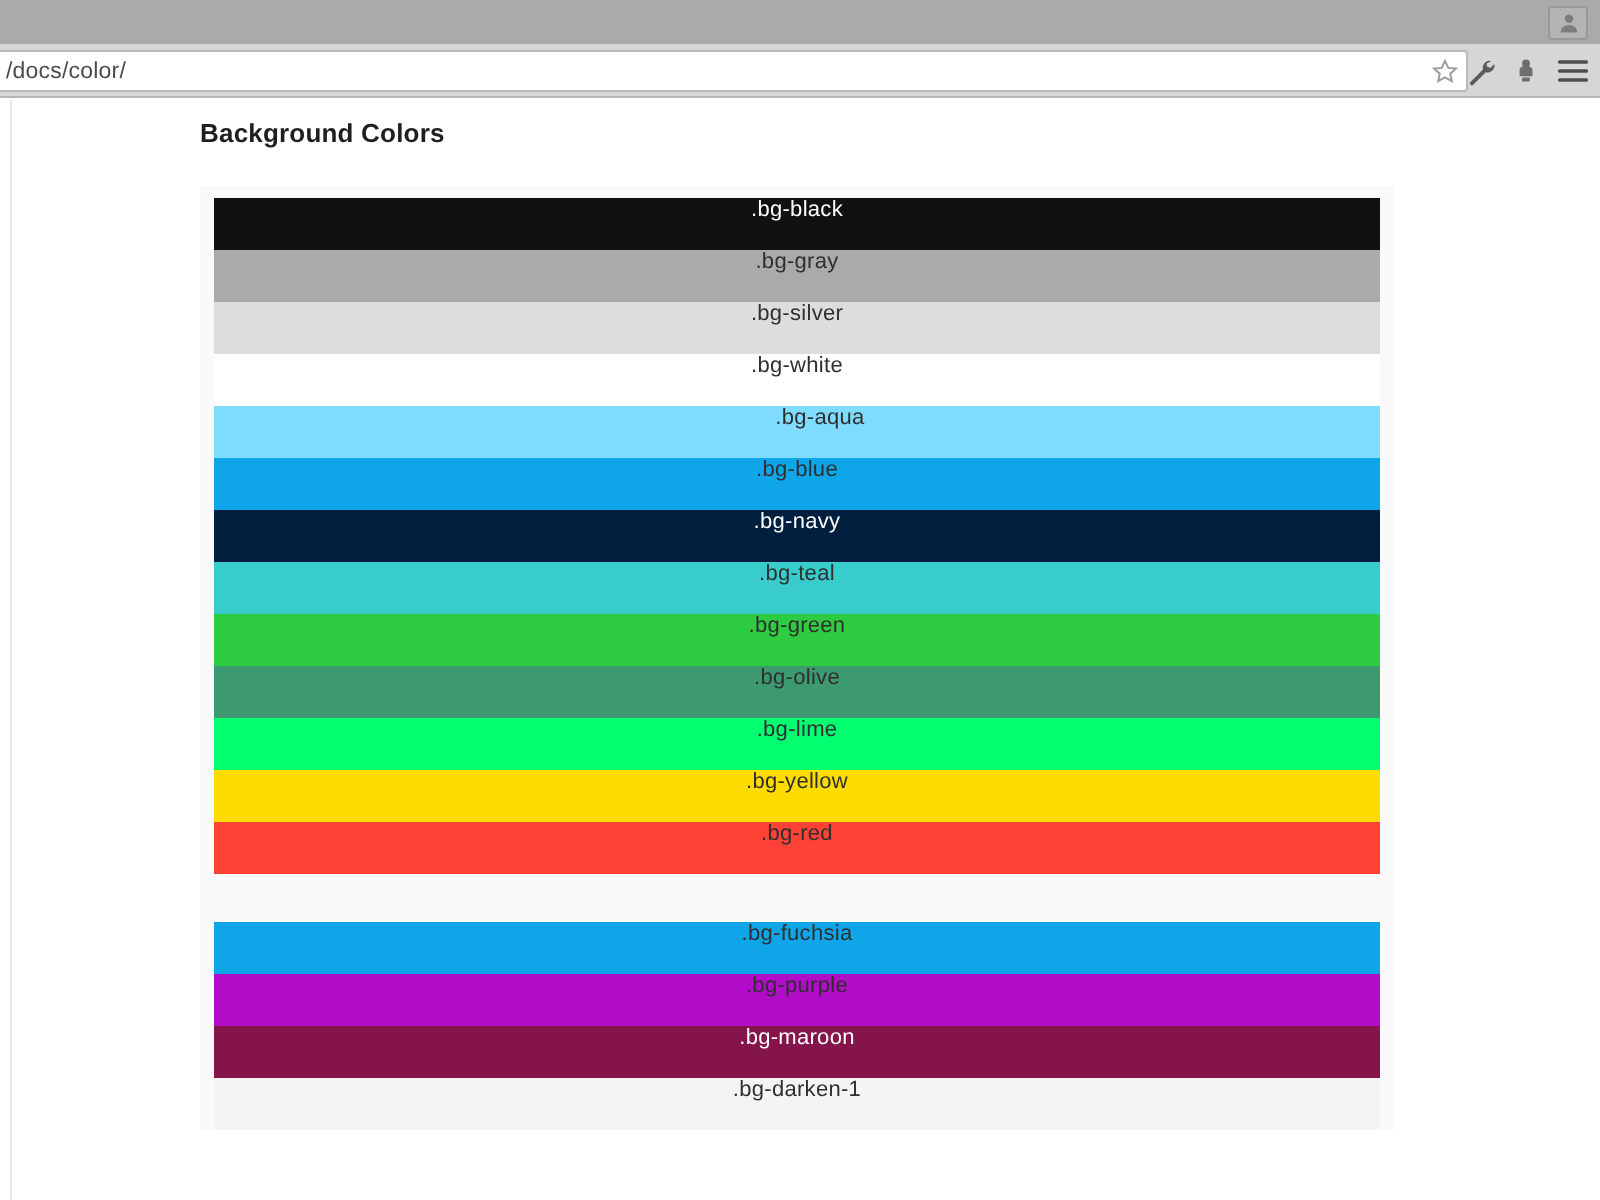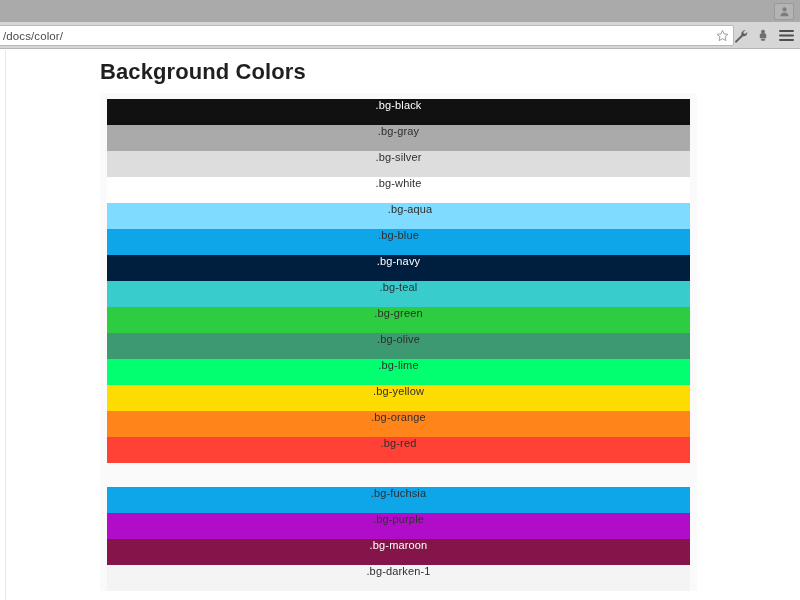--- a/index.html
+++ b/index.html
@@ -57,21 +57,21 @@
     width: 800px; height: 550px;
     background: #ffffff; overflow: hidden;
   }
   #page-edge {
     position: absolute; left: 5px; top: 0; bottom: 0;
     width: 1px; background: #e9e9e9;
   }
 
   #page-title {
     position: absolute; left: 100px; top: 9px;
-    font-size: 22px; font-weight: bold; color: #1f1f1f;
+    font-size: 13px; font-weight: bold; color: #1f1f1f;
     letter-spacing: .1px;
   }
 
   #swatch-container {
     position: absolute; left: 100px; top: 43px;
     width: 597px;
     background: #fafafa;
     padding: 6px 7px 0 7px;
   }
 
@@ -165,23 +165,20 @@
         </div>
         <div class="swatch" style="background: rgb(61, 153, 112); color: rgb(47, 47, 47);">
           <span>.bg-olive</span>
         </div>
         <div class="swatch" style="background: rgb(1, 255, 112); color: rgb(47, 47, 47);">
           <span>.bg-lime</span>
         </div>
         <div class="swatch" style="background: rgb(255, 220, 0); color: rgb(47, 47, 47);">
           <span>.bg-yellow</span>
         </div>
-        <div class="swatch" style="background: rgb(255, 133, 27); color: rgb(47, 47, 47);">
-          <span>.bg-orange</span>
-        </div>
         <div class="swatch" style="background: rgb(255, 65, 54); color: rgb(47, 47, 47);">
           <span>.bg-red</span>
         </div>
         <div class="swatch" style="background: #0ea5e9; color: rgb(47, 47, 47); margin-top: 24px;">
           <span>.bg-fuchsia</span>
         </div>
         <div class="swatch" style="background: rgb(177, 13, 201); color: rgb(47, 47, 47);">
           <span>.bg-purple</span>
         </div>
         <div class="swatch light-text" style="background: rgb(133, 20, 75); color: rgb(255, 255, 255);">

